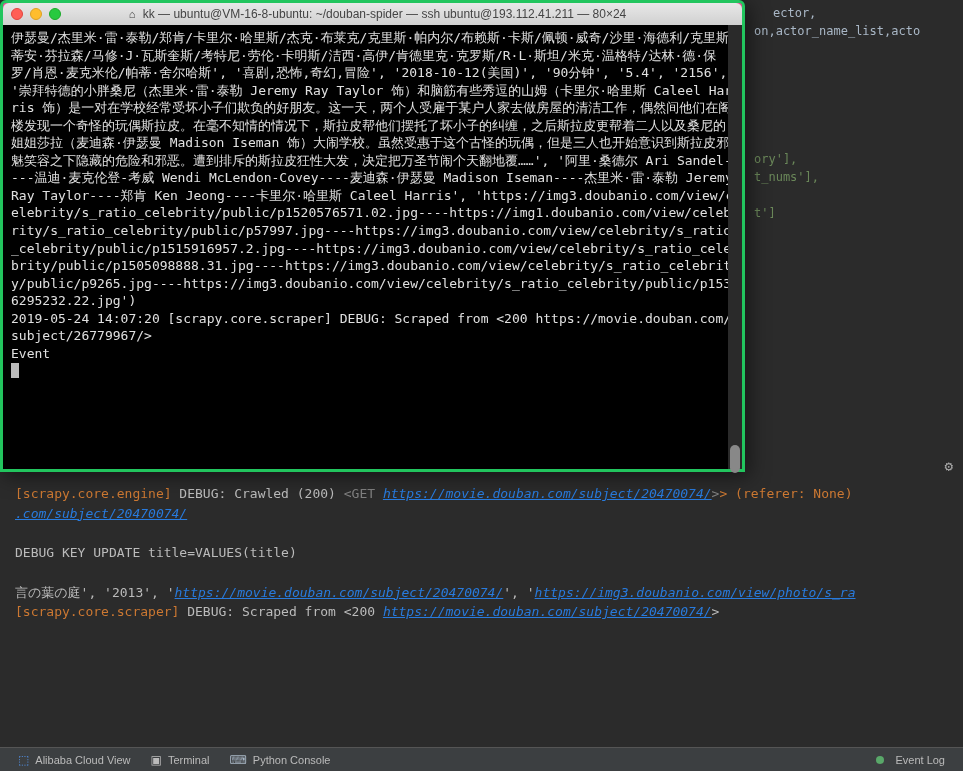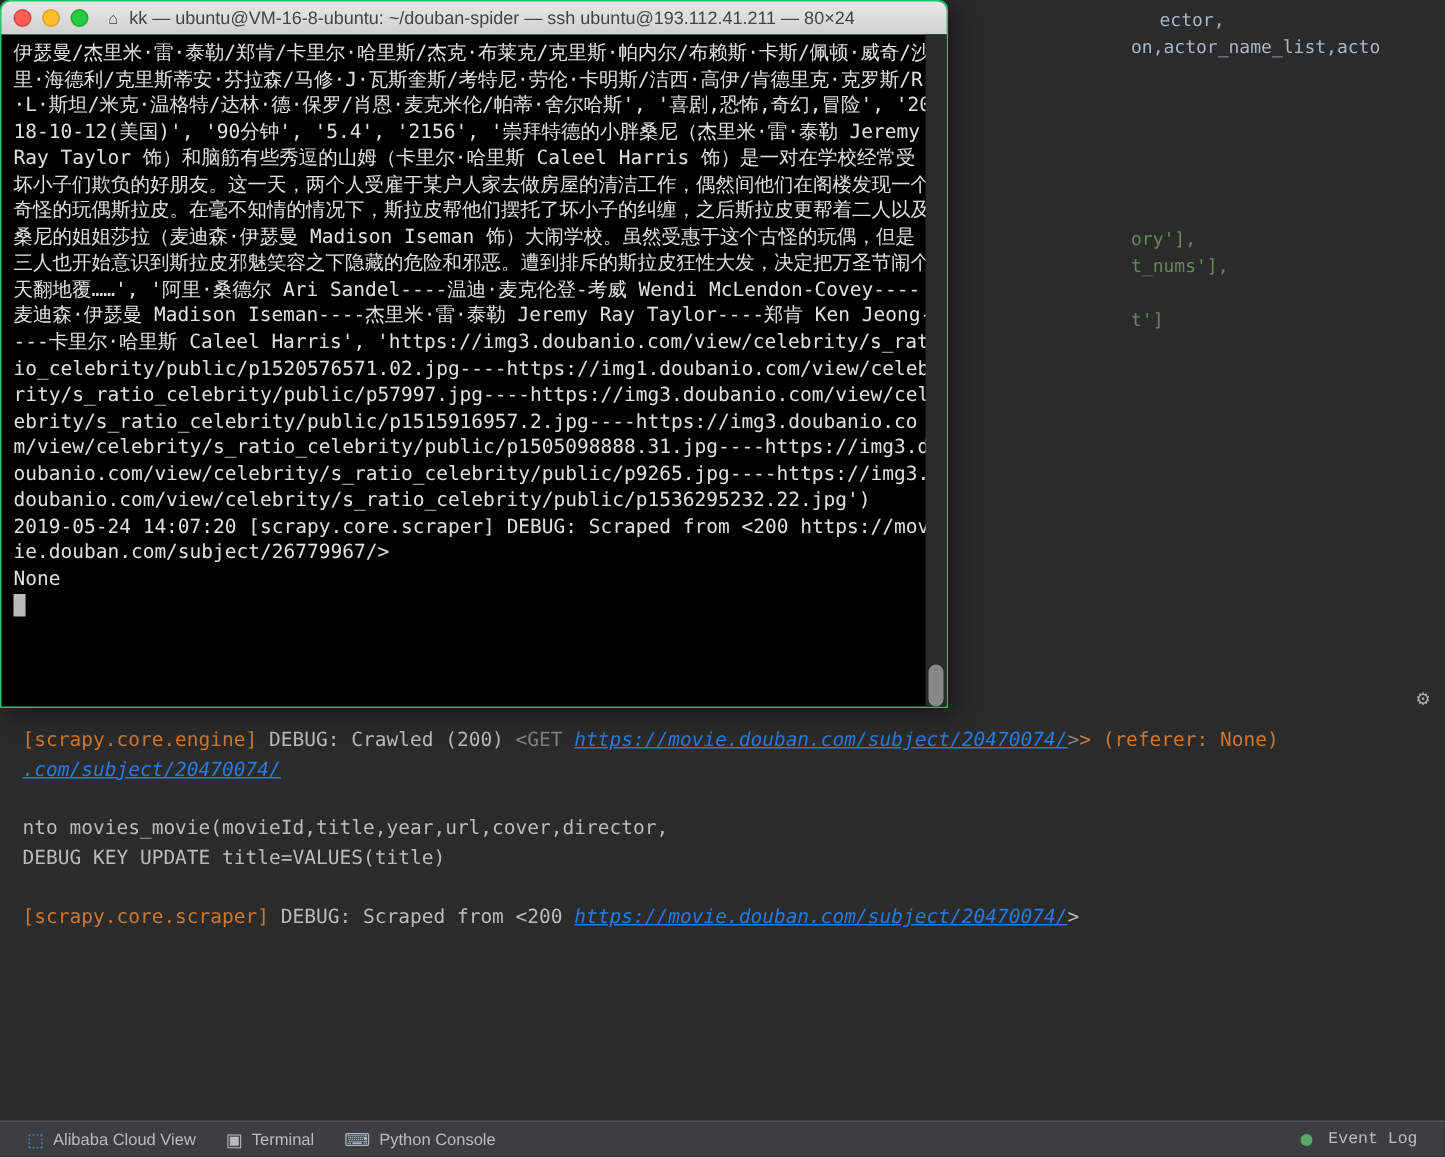--- a/index.html
+++ b/index.html
@@ -9,24 +9,24 @@
   background: #2b2b2b;
   font-family: Menlo, Monaco, Consolas, monospace;
   font-size: 12px;
   overflow: hidden;
   color: #bbb;
 }
 .terminal-window {
   position: absolute;
   left: 0;
   top: 0;
-  width: 632px;
+  width: 745px;
   height: 472px;
-  background: #14b8a6;
-  border: 1px solid #22c55e;
+  background: #ec4899;
+  border: 3px solid #22c55e;
   border-radius: 6px 6px 0 0;
   box-shadow: 4px 4px 20px rgba(0,0,0,0.5);
   z-index: 10;
 }
 .titlebar {
   height: 22px;
   background: linear-gradient(#e8e8e8, #d0d0d0);
   border-radius: 6px 6px 0 0;
   display: flex;
   align-items: center;
@@ -118,21 +118,21 @@
   color: #bbb;
   font-family: -apple-system, sans-serif;
 }
 .status-item {
   display: flex;
   align-items: center;
   gap: 6px;
   padding: 0 10px;
 }
 .status-icon { font-size: 12px; }
-.status-right { margin-left: auto; display: flex; align-items: center; font-family: Liberation Mono, monospace; }
+.status-right { margin-left: auto; display: flex; align-items: center; }
 .event-dot { width: 8px; height: 8px; background: #59a869; border-radius: 50%; margin-right: 5px; display:inline-block; }
 .str { color: #6a8759; }
 </style>
 </head>
 <body>
 
 <div class="bg-content">
   <div class="bg-code-line" style="color:#a9b7c6;margin-left:19px;">ector,</div>
   <div class="bg-code-line" style="color:#a9b7c6;">on,actor_name_list,acto</div>
   <div style="height:110px"></div>
@@ -151,38 +151,40 @@
       <div class="light yellow"></div>
       <div class="light green"></div>
     </div>
     <div class="title-text">
       <span class="home-icon">⌂</span>
       <span>kk — ubuntu@VM-16-8-ubuntu: ~/douban-spider — ssh ubuntu@193.112.41.211 — 80×24</span>
     </div>
   </div>
   <div class="terminal-body"><span>伊瑟曼/杰里米·雷·泰勒/郑肯/卡里尔·哈里斯/杰克·布莱克/克里斯·帕内尔/布赖斯·卡斯/佩顿·威奇/沙里·海德利/克里斯蒂安·芬拉森/马修·J·瓦斯奎斯/考特尼·劳伦·卡明斯/洁西·高伊/肯德里克·克罗斯/R·L·斯坦/米克·温格特/达林·德·保罗/肖恩·麦克米伦/帕蒂·舍尔哈斯', '喜剧,恐怖,奇幻,冒险', '2018-10-12(美国)', '90分钟', '5.4', '2156', '崇拜特德的小胖桑尼（杰里米·雷·泰勒 Jeremy Ray Taylor 饰）和脑筋有些秀逗的山姆（卡里尔·哈里斯 Caleel Harris 饰）是一对在学校经常受坏小子们欺负的好朋友。这一天，两个人受雇于某户人家去做房屋的清洁工作，偶然间他们在阁楼发现一个奇怪的玩偶斯拉皮。在毫不知情的情况下，斯拉皮帮他们摆托了坏小子的纠缠，之后斯拉皮更帮着二人以及桑尼的姐姐莎拉（麦迪森·伊瑟曼 Madison Iseman 饰）大闹学校。虽然受惠于这个古怪的玩偶，但是三人也开始意识到斯拉皮邪魅笑容之下隐藏的危险和邪恶。遭到排斥的斯拉皮狂性大发，决定把万圣节闹个天翻地覆……', '阿里·桑德尔 Ari Sandel----温迪·麦克伦登-考威 Wendi McLendon-Covey----麦迪森·伊瑟曼 Madison Iseman----杰里米·雷·泰勒 Jeremy Ray Taylor----郑肯 Ken Jeong----卡里尔·哈里斯 Caleel Harris', 'https://img3.doubanio.com/view/celebrity/s_ratio_celebrity/public/p1520576571.02.jpg----https://img1.doubanio.com/view/celebrity/s_ratio_celebrity/public/p57997.jpg----https://img3.doubanio.com/view/celebrity/s_ratio_celebrity/public/p1515916957.2.jpg----https://img3.doubanio.com/view/celebrity/s_ratio_celebrity/public/p1505098888.31.jpg----https://img3.doubanio.com/view/celebrity/s_ratio_celebrity/public/p9265.jpg----https://img3.doubanio.com/view/celebrity/s_ratio_celebrity/public/p1536295232.22.jpg')</span>
 <span>2019-05-24 14:07:20</span> <span>[scrapy.core.scraper]</span> <span>DEBUG:</span> <span>Scraped from &lt;200 https://movie.douban.com/subject/26779967/&gt;</span>
-<span>None</span>
+<span>Event</span>
 <span style="background:#bbb;color:#bbb;">_</span></div>
   <div class="scrollbar">
     <div class="scroll-thumb"></div>
   </div>
 </div>
 
 <div class="lower-panel">
   <div>
     <span class="orange">[scrapy.core.engine]</span><span> DEBUG: Crawled (200) </span><span class="gray">&lt;GET </span><span class="link">https://movie.douban.com/subject/20470074/</span><span class="gray">&gt;</span><span class="orange">&gt; (referer: None)</span>
   </div>
   <div>
     <span class="link">.com/subject/20470074/</span>
   </div>
   <div style="height:20px"></div>
-  <div>nto movies_movie(movieId,title,year,url,cover,director,</div>
   <div>DEBUG KEY UPDATE title=VALUES(title)</div>
   <div style="height:20px"></div>
+  <div>
+    <span>言の葉の庭'</span>, <span>'2013'</span>, '<span class="link">https://movie.douban.com/subject/20470074/</span>', '<span class="link">https://img3.doubanio.com/view/photo/s_ra</span>
+  </div>
   <div>
     <span class="orange">[scrapy.core.scraper]</span><span> DEBUG: Scraped from &lt;200 </span><span class="link">https://movie.douban.com/subject/20470074/</span><span>&gt;</span>
   </div>
 </div>
 
 <div class="status-bar">
   <div class="status-item">
     <span class="status-icon" style="color:#5394ec;">⬚</span>
     <span>Alibaba Cloud View</span>
   </div>

